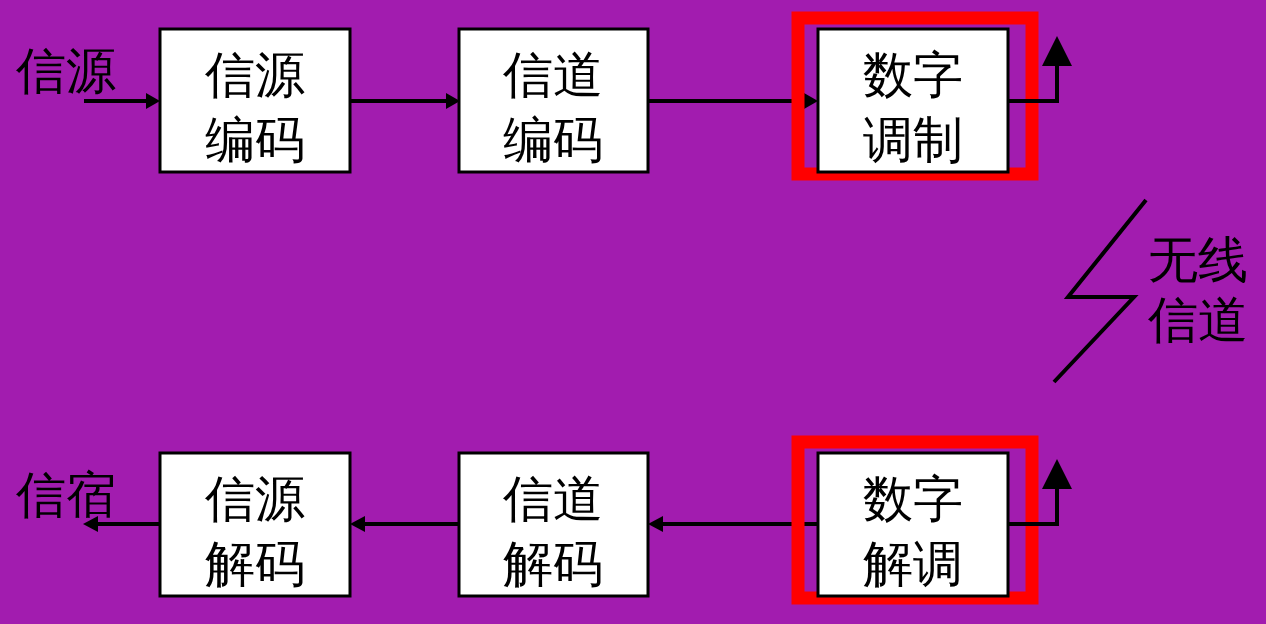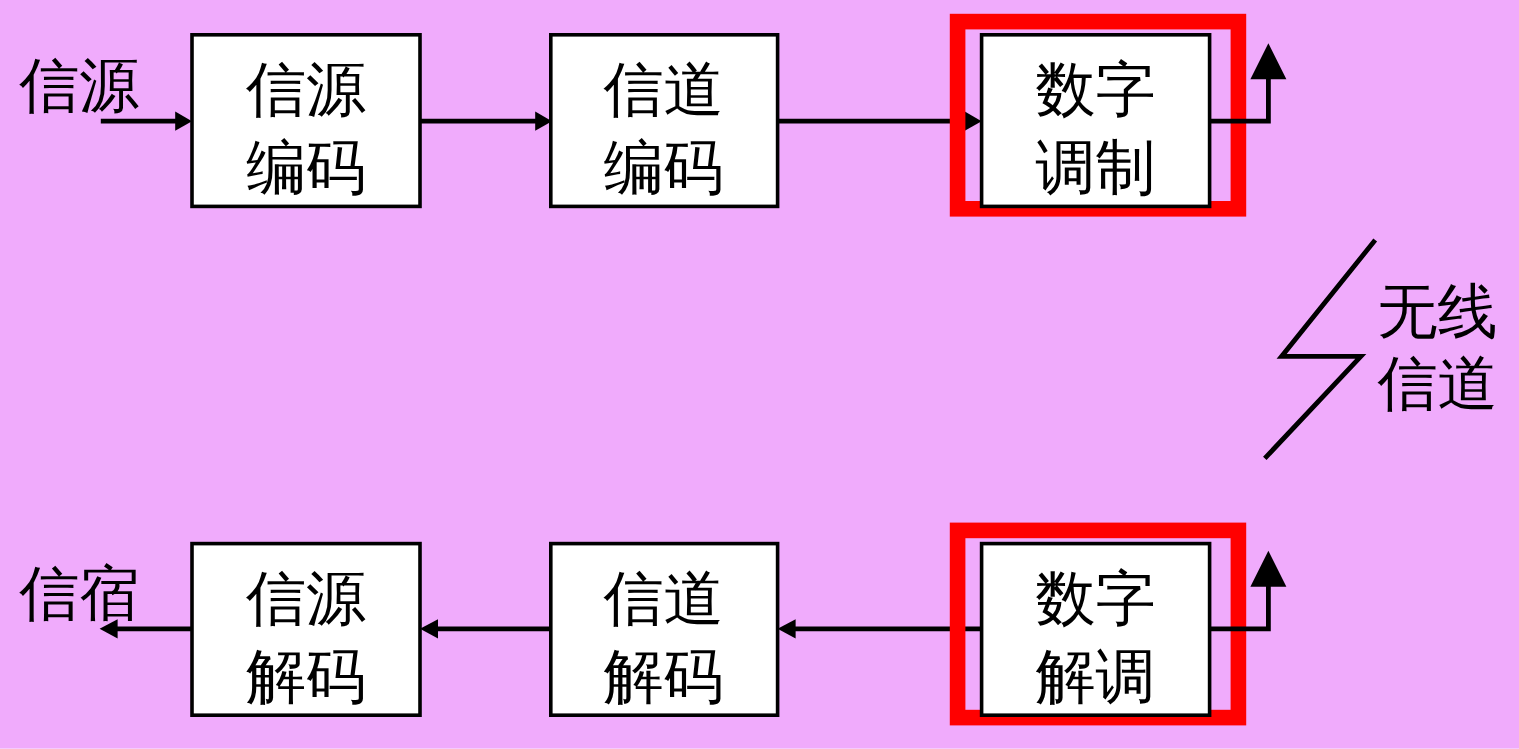--- a/index.html
+++ b/index.html
@@ -10,21 +10,21 @@
   body {
     width: 1266px;
     height: 624px;
     overflow: hidden;
     font-family: "Liberation Serif", "DejaVu Serif", serif;
   }
   #diagram-root {
     position: relative;
     width: 1266px;
     height: 624px;
-    background: #f0abfc;
+    background: #a21caf;
   }
   svg#diagram-svg {
     position: absolute;
     top: 0;
     left: 0;
     width: 1266px;
     height: 624px;
     display: block;
   }
   .box-label,

